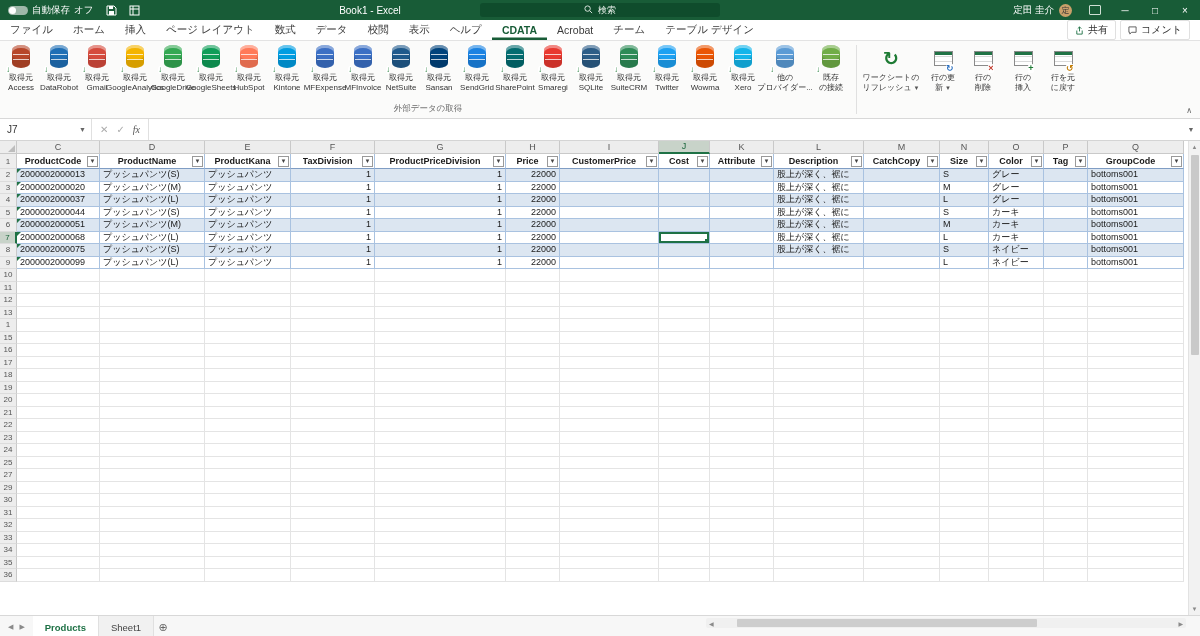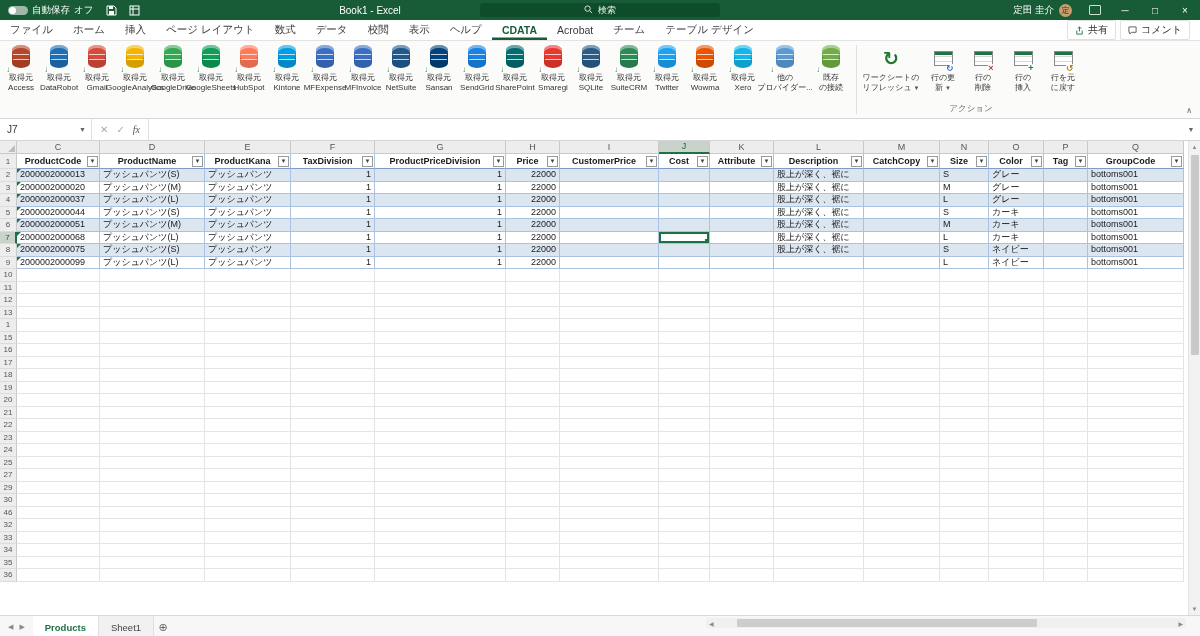--- a/index.html
+++ b/index.html
@@ -367,20 +367,21 @@
           </div>
           <div class="rbtn wide">
             <div class="dbicon">
               <div class="cyl" style="background: rgb(112, 173, 71);"></div>
               <div class="dlarrow">↓</div>
             </div>
             <div class="lbl">既存</div>
             <div class="lbl">の接続</div>
           </div>
         </div>
+      <div class="glabel">外部データの取得</div>
     </div>
     <div class="gsep"></div>
     <div class="rgroup">
       <div class="rbuttons">
           <div class="abtn awide">
             <div class="aicon icon-refresh">↻</div>
             <div class="lbl">ワークシートの</div>
             <div class="lbl">リフレッシュ<span class="dd">▼</span></div>
           </div>
           <div class="abtn">
@@ -409,21 +410,20 @@
           </div>
           <div class="abtn">
             <div class="aicon">
               <div class="mtbl"></div>
               <div class="ov ov-undo">↺</div>
             </div>
             <div class="lbl">行を元</div>
             <div class="lbl">に戻す</div>
           </div>
         </div>
-      <div class="glabel">アクション</div>
     </div>
     <div class="collapse">∧</div>
   </div>
 
   <div class="fbar">
     <div class="namebox">
       <span>J7</span>
       <span class="nbdd">▼</span>
     </div>
     <div class="fbtns">
@@ -998,21 +998,21 @@
           <div class="cell ec" style="width: 51px;"></div>
           <div class="cell ec" style="width: 64px;"></div>
           <div class="cell ec" style="width: 90px;"></div>
           <div class="cell ec" style="width: 76px;"></div>
           <div class="cell ec" style="width: 49px;"></div>
           <div class="cell ec" style="width: 55px;"></div>
           <div class="cell ec" style="width: 44px;"></div>
           <div class="cell ec" style="width: 96px;"></div>
         </div>
         <div class="grow">
-          <div class="rn">46</div>
+          <div class="rn">31</div>
           <div class="cell ec" style="width: 83px;"></div>
           <div class="cell ec" style="width: 105px;"></div>
           <div class="cell ec" style="width: 86px;"></div>
           <div class="cell ec" style="width: 84px;"></div>
           <div class="cell ec" style="width: 131px;"></div>
           <div class="cell ec" style="width: 54px;"></div>
           <div class="cell ec" style="width: 99px;"></div>
           <div class="cell ec" style="width: 51px;"></div>
           <div class="cell ec" style="width: 64px;"></div>
           <div class="cell ec" style="width: 90px;"></div>

